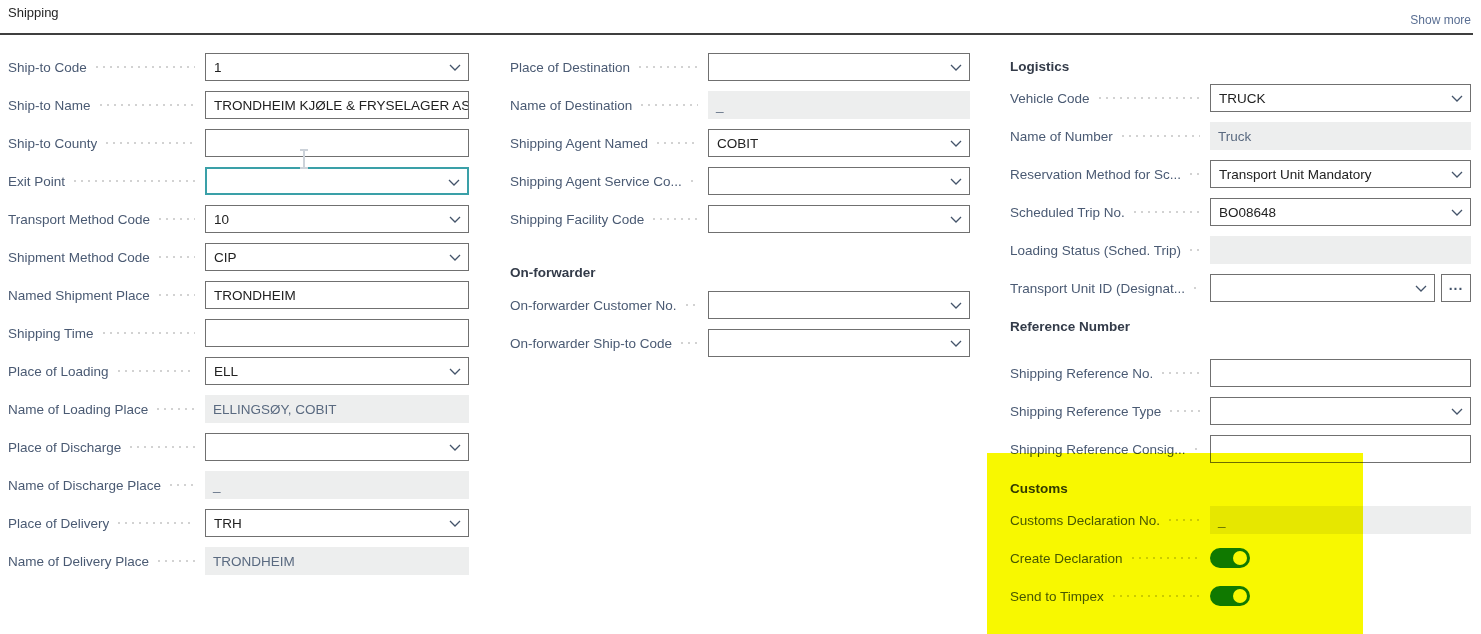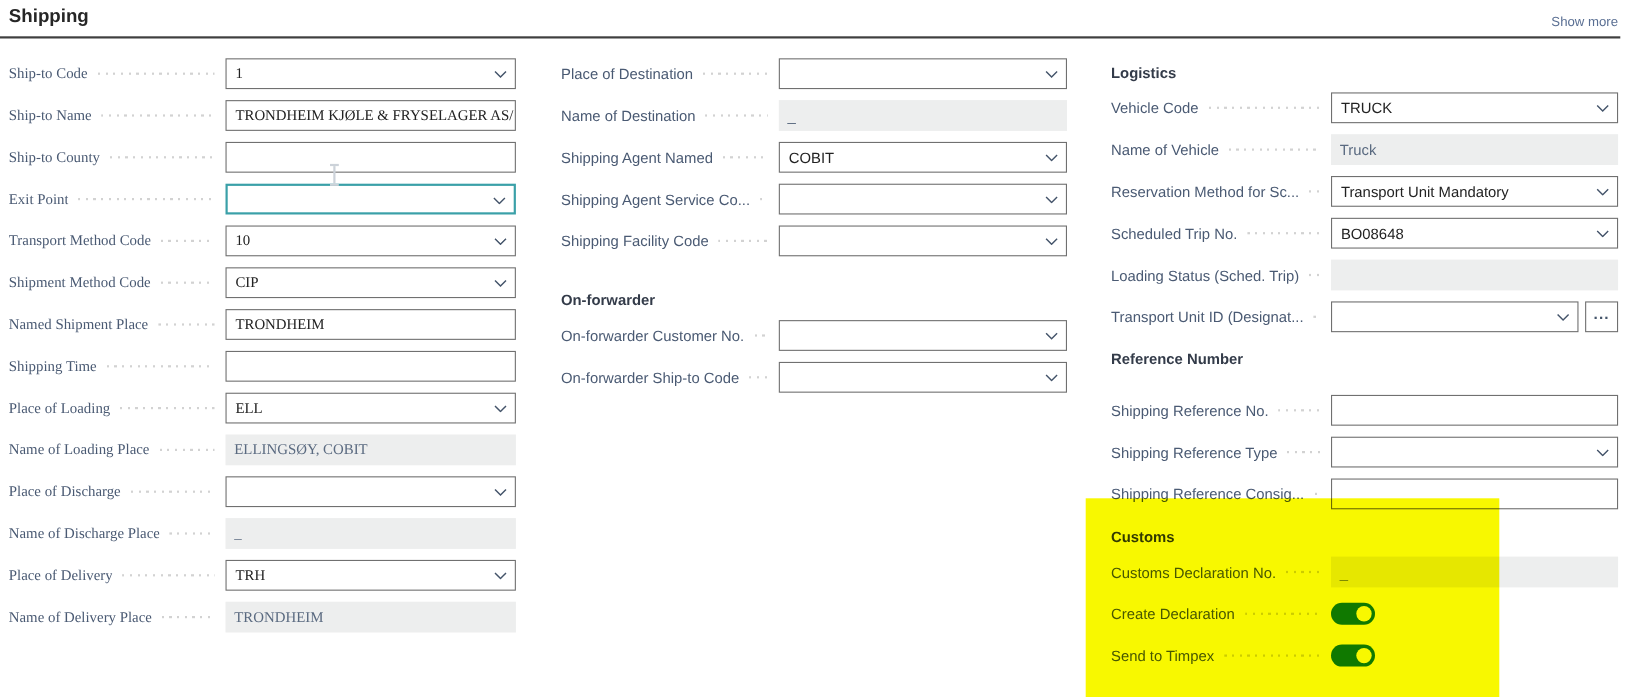--- a/index.html
+++ b/index.html
@@ -3,26 +3,26 @@
 <meta charset="utf-8">
 <style>
   html,body{margin:0;padding:0;}
   body{
     width:1481px;height:634px;position:relative;background:#ffffff;
     font-family:"Liberation Sans",sans-serif;overflow:hidden;
     -webkit-font-smoothing:antialiased;
   }
   
   .hdr{position:absolute;left:0;top:0;width:1473px;height:33px;border-bottom:2px solid #3f3f3f;}
-  .hdr-title{position:absolute;left:8px;top:5px;font-size:17px;font-weight:700;color:#262626;}
+  .hdr-title{position:absolute;left:8px;top:5px;font-size:13px;font-weight:400;color:#262626;}
   .show-more{position:absolute;right:10px;top:13px;font-size:12px;color:#5a6f93;cursor:pointer;white-space:nowrap;}
 
   
   .col{position:absolute;}
-  .col-left {left:8px;  top:53px;width:461px;font-family:Liberation Serif, serif;}
+  .col-left {left:8px;  top:53px;width:461px;}
   .col-mid  {left:510px;top:53px;width:460px;}
   .col-right{left:1010px;top:45px;width:461px;}
 
   .row{display:flex;align-items:center;height:28px;margin-bottom:10px;}
   .lblwrap{display:flex;align-items:center;min-width:0;box-sizing:border-box;}
   .col-left  .lblwrap{flex:0 0 197px;}
   .col-mid   .lblwrap{flex:0 0 198px;}
   .col-right .lblwrap{flex:0 0 200px;}
   .lbl{font-size:13.5px;color:#4a5a73;white-space:nowrap;overflow:hidden;}
   .leader{flex:1;height:2px;margin:0 10px 0 9px;
@@ -338,21 +338,21 @@
     <div class="ctrl boxed">
         <span class="val">TRUCK</span>
         <svg class="chev" width="12" height="7" viewBox="0 0 12 7">
           <path d="M1 1l5 5 5-5" fill="none" stroke="#44546a" stroke-width="1.3"></path>
         </svg>
       </div>
   </div>
 
   <div class="row">
     <div class="lblwrap">
-        <span class="lbl">Name of Vehicle</span>
+        <span class="lbl">Name of Number</span>
         <span class="leader"></span>
       </div>
     <div class="ctrl disabled">
         <span class="val">Truck</span>
       </div>
   </div>
 
   <div class="row">
     <div class="lblwrap">
         <span class="lbl">Reservation Method for Sc...</span>

